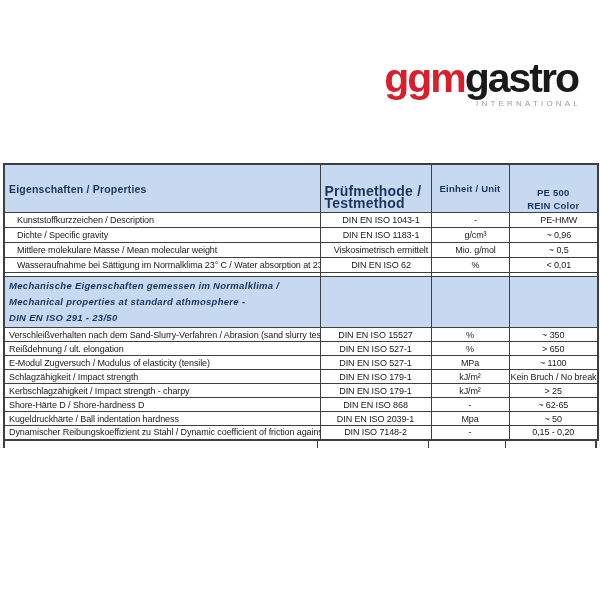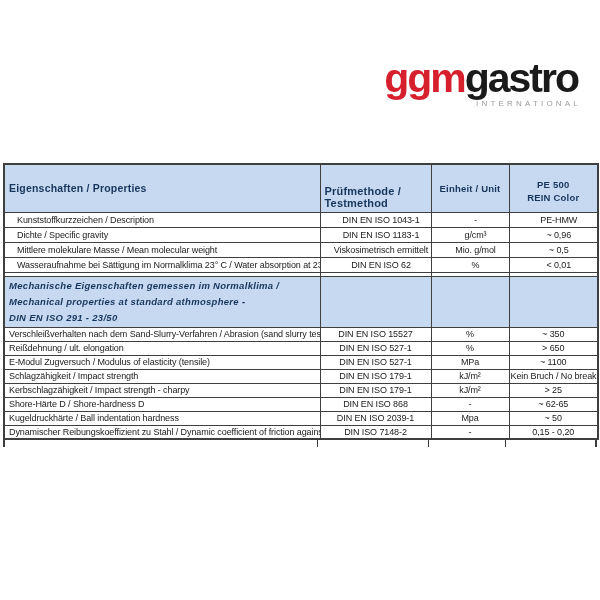--- a/index.html
+++ b/index.html
@@ -15,23 +15,23 @@
   .logo-sub{font-size:8px;letter-spacing:3.2px;color:#9c9c9c;margin-top:1px;margin-right:-3px;text-align:right;}
   
   .sheet{position:absolute;left:3px;top:163px;width:594px;}
   table{border-collapse:collapse;table-layout:fixed;width:594px;border:2px solid #3f3f3f;}
   th,td{border:1px solid #3f3f3f;box-sizing:border-box;overflow:hidden;}
   thead th{
     background:#c7d9f0;color:#17365d;font-size:10.5px;font-weight:bold;letter-spacing:.2px;
     height:48px;padding:0;
   }
   th.h1{text-align:left;vertical-align:middle;padding-left:4px;}
-  th.h2{text-align:left;vertical-align:bottom;padding-left:4px;padding-bottom:3px;font-size:11px;line-height:12px;}
+  th.h2{text-align:left;vertical-align:bottom;padding-left:4px;padding-bottom:3px;font-size:14px;line-height:12px;}
   th.h3{text-align:center;vertical-align:middle;font-size:9.5px;}
-  th.h4{text-align:center;vertical-align:top;padding-top:13px;font-size:9.5px;line-height:13px;}
+  th.h4{text-align:center;vertical-align:top;padding-top:21px;font-size:9.5px;line-height:13px;}
   td{font-size:9px;color:#1a1a1a;white-space:nowrap;letter-spacing:-0.1px;}
   td.c1{text-align:left;padding-left:4px;}
   td.c2,td.c3,td.c4{text-align:center;}
   tr.g-row td{height:15px;padding-left:12px;}
   tr.m-row td{height:14px;}
   tr.spacer td{height:4px;background:#fff;padding:0;}
   tr.section td{background:#c7d9f0;height:48px;vertical-align:middle;}
   tr.section td.sec1{color:#17365d;font-weight:bold;font-size:9.5px;letter-spacing:.3px;line-height:16px;padding-left:4px;font-style:italic;}
   
   .stub{display:flex;width:594px;height:7px;box-sizing:border-box;border-left:2px solid #3f3f3f;border-right:2px solid #3f3f3f;}

